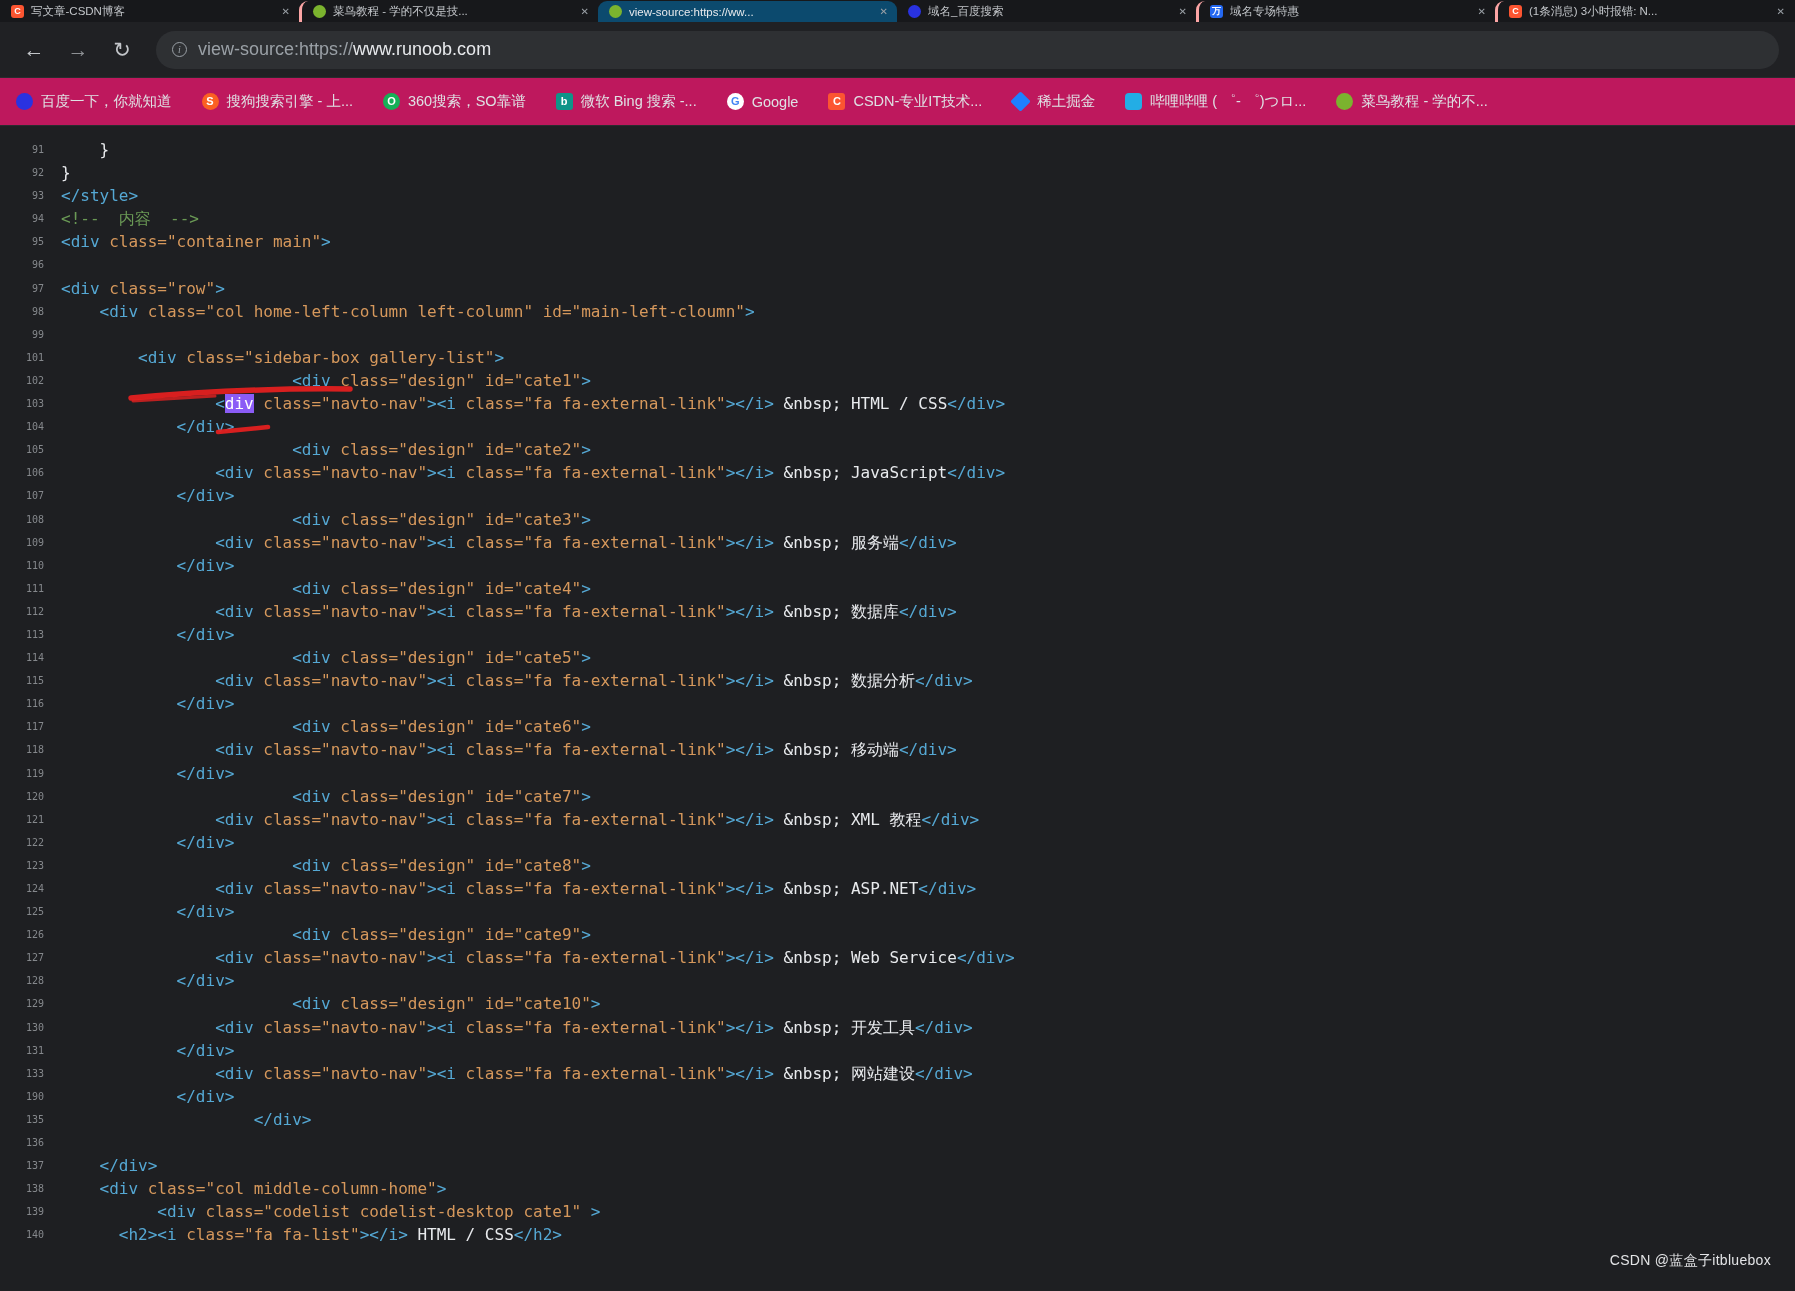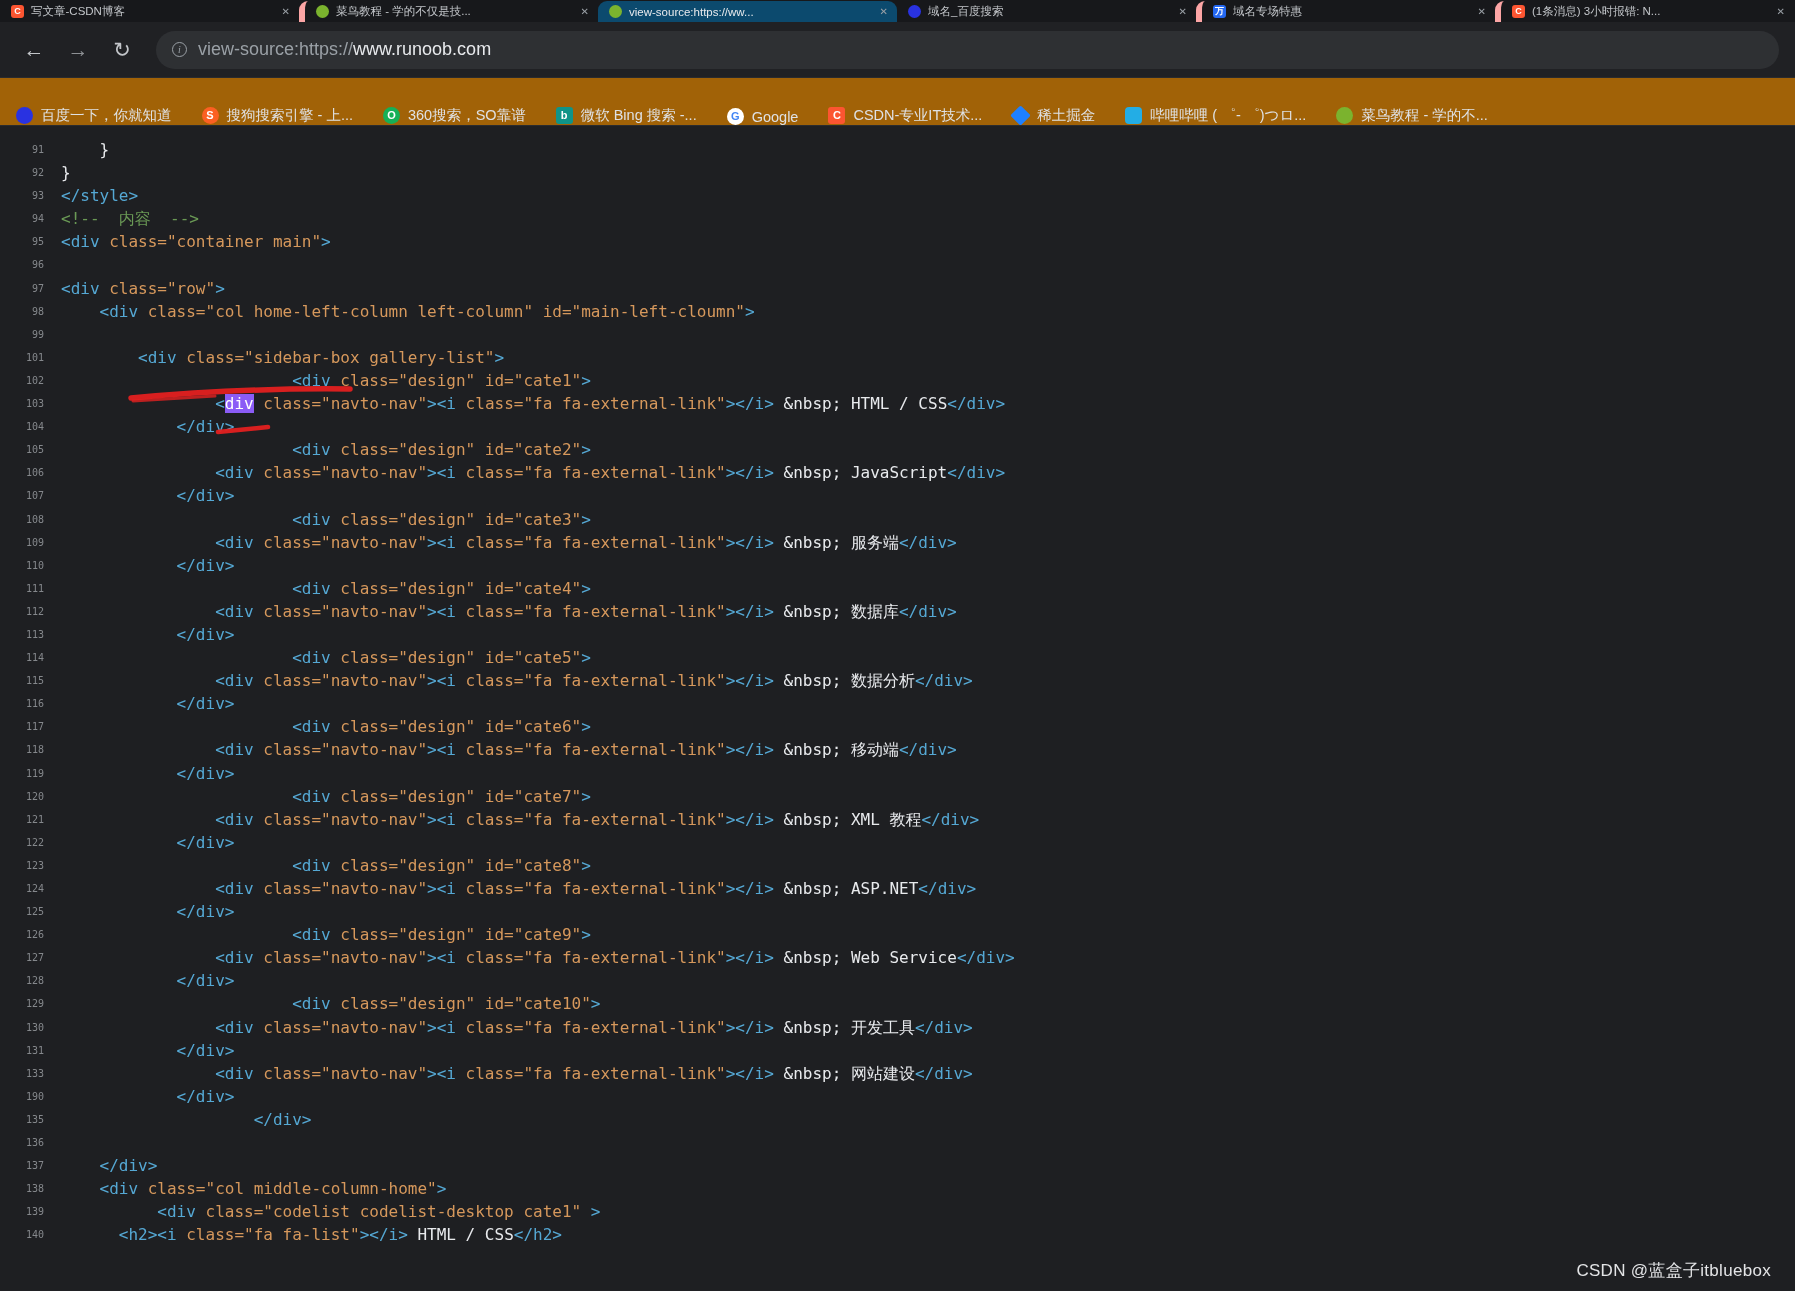--- a/index.html
+++ b/index.html
@@ -2,21 +2,21 @@
 <html><head>
 <meta charset="utf-8">
 <style>
   *{margin:0;padding:0;box-sizing:border-box}
   html,body{width:1795px;height:1291px;overflow:hidden;background:#202124;font-family:"Liberation Sans",sans-serif}
 
   
   .tab-strip{display:flex;height:22px;background:#17181b;align-items:flex-end;overflow:hidden}
   .tab{flex:0 0 299px;max-width:299px;height:21px;display:flex;align-items:center;gap:7px;
        padding:0 9px 0 11px;color:#c3c6ca;font-size:11.5px;border-radius:9px 9px 0 0;overflow:hidden;white-space:nowrap}
-  .tab+.tab{border-left:6px solid #fca5a5}
+  .tab+.tab{border-left:3px solid #fca5a5}
   .tab.active{background:#0c4a6e;color:#e8eaed;border-left:none}
   .tab.active+.tab{border-left:none}
   .tab-title{flex:1;overflow:hidden;text-overflow:clip}
   .tab-close{color:#9aa0a6;font-size:10px;flex:0 0 auto}
 
   
   .fav{width:13px;height:13px;flex:0 0 13px;border-radius:3px;color:#fff;font-size:9px;font-weight:bold;
        line-height:13px;text-align:center;display:inline-block}
   .fav.csdn{background:#fc5531}
   .fav.runoob{background:#7bb32e;border-radius:50%}
@@ -34,38 +34,38 @@
   .nav-icon{width:36px;height:36px;border-radius:50%;color:#c2c5c9;font-size:21px;display:flex;align-items:center;justify-content:center}
   .nav-icon.dim{color:#8d9094}
   .omnibox{flex:1;height:38px;background:#2e3033;border-radius:19px;display:flex;align-items:center;padding:0 16px;gap:11px;margin-left:8px}
   .info-icon{width:15px;height:15px;border:1.5px solid #9aa0a6;border-radius:50%;color:#9aa0a6;font-size:10px;font-style:italic;
              display:flex;align-items:center;justify-content:center;font-family:"Liberation Serif",serif;flex:0 0 15px}
   .url{font-size:18px;white-space:nowrap}
   .url-scheme{color:#9aa0a6}
   .url-host{color:#e8eaed}
 
   
-  .bookmarks{height:48px;background:#a16207;display:flex;align-items:flex-end;padding:0 16px;gap:30px;border-bottom:1px solid #2a2b2e;overflow:hidden}
+  .bookmarks{height:48px;background:#be185d;display:flex;align-items:center;padding:0 16px;gap:30px;border-bottom:1px solid #2a2b2e;overflow:hidden}
   .bm{display:flex;align-items:center;gap:8px;color:#dfe1e4;font-size:14.5px;white-space:nowrap}
   .bm .fav{width:17px;height:17px;flex-basis:17px;line-height:17px;font-size:11px}
 
   
   .content{position:relative;height:1164px;background:#1e1f22;overflow:hidden}
   .code{padding-top:12px;font-family:"DejaVu Sans Mono",monospace;font-size:16px}
   .line{display:flex;height:23.1px;line-height:23.1px;white-space:pre}
   .ln{width:44px;flex:0 0 44px;text-align:right;color:#85888c;font-size:10px}
   .lc{margin-left:17px}
   .tk-p{color:#e8eaed}
   .tk-t{color:#55a8d4}
   .tk-a{color:#d6985c}
   .tk-x{color:#e8eaed}
   .tk-c{color:#6a9955}
   .tk-s{background:#8b5cf6;color:#ffffff}
   .marks{position:absolute;left:0;top:0;width:100%;height:100%;pointer-events:none}
-  .watermark{position:absolute;right:24px;bottom:8px;color:#e3e4e6;font-size:17px;letter-spacing:.3px}
+  .watermark{position:absolute;right:24px;bottom:20px;color:#e3e4e6;font-size:14px;letter-spacing:.3px}
 </style>
 </head>
 <body>
 
 <div class="window">
 
   <div class="tab-strip">
       <div class="tab">
         <span class="fav csdn">C</span>
         <span class="tab-title">写文章-CSDN博客</span>

